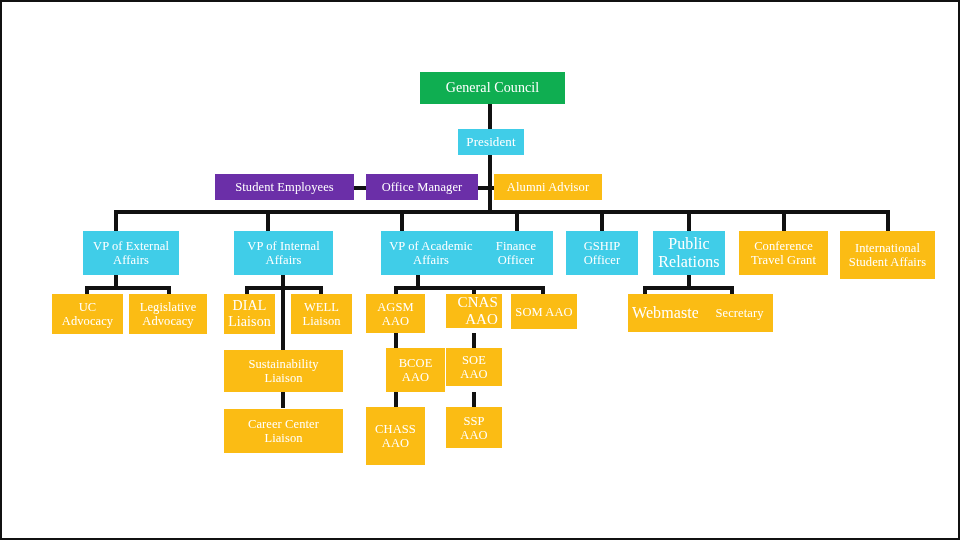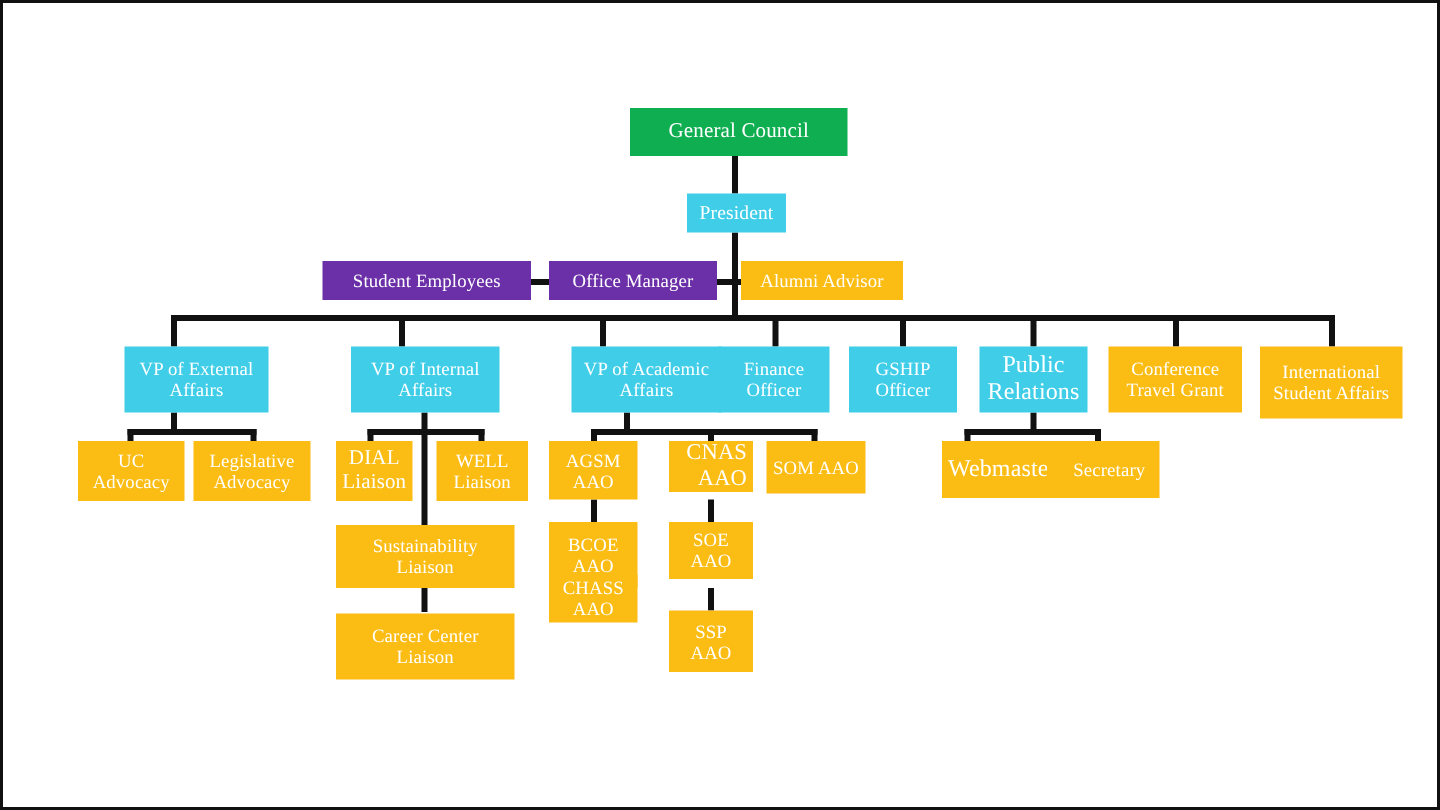--- a/index.html
+++ b/index.html
@@ -174,29 +174,29 @@
   </div>
 
   <div class="node amber" style="left:444px; top:292px; width:56px; height:34px; font-size:15px;text-align:right;">
     <span>CNAS AAO</span>
   </div>
 
   <div class="node amber" style="left:509px; top:292px; width:66px; height:35px; font-size:12.5px;">
     <span>SOM AAO</span>
   </div>
 
-  <div class="node amber" style="left:364px; top:346px; width:59px; height:44px; font-size:12.5px;">
+  <div class="node amber" style="left:384px; top:346px; width:59px; height:44px; font-size:12.5px;">
     <span>BCOE AAO</span>
   </div>
 
   <div class="node amber" style="left:444px; top:346px; width:56px; height:38px; font-size:12.5px;">
     <span>SOE AAO</span>
   </div>
 
-  <div class="node amber" style="left:364px; top:381px; width:59px; height:32px; font-size:12.5px;">
+  <div class="node amber" style="left:364px; top:405px; width:59px; height:58px; font-size:12.5px;">
     <span>CHASS AAO</span>
   </div>
 
   <div class="node amber" style="left:444px; top:405px; width:56px; height:41px; font-size:12.5px;">
     <span>SSP AAO</span>
   </div>
 
   <div class="node amber" style="left:626px; top:292px; width:77px; height:38px; font-size:16px;">
     <span>Webmaster</span>
   </div>

